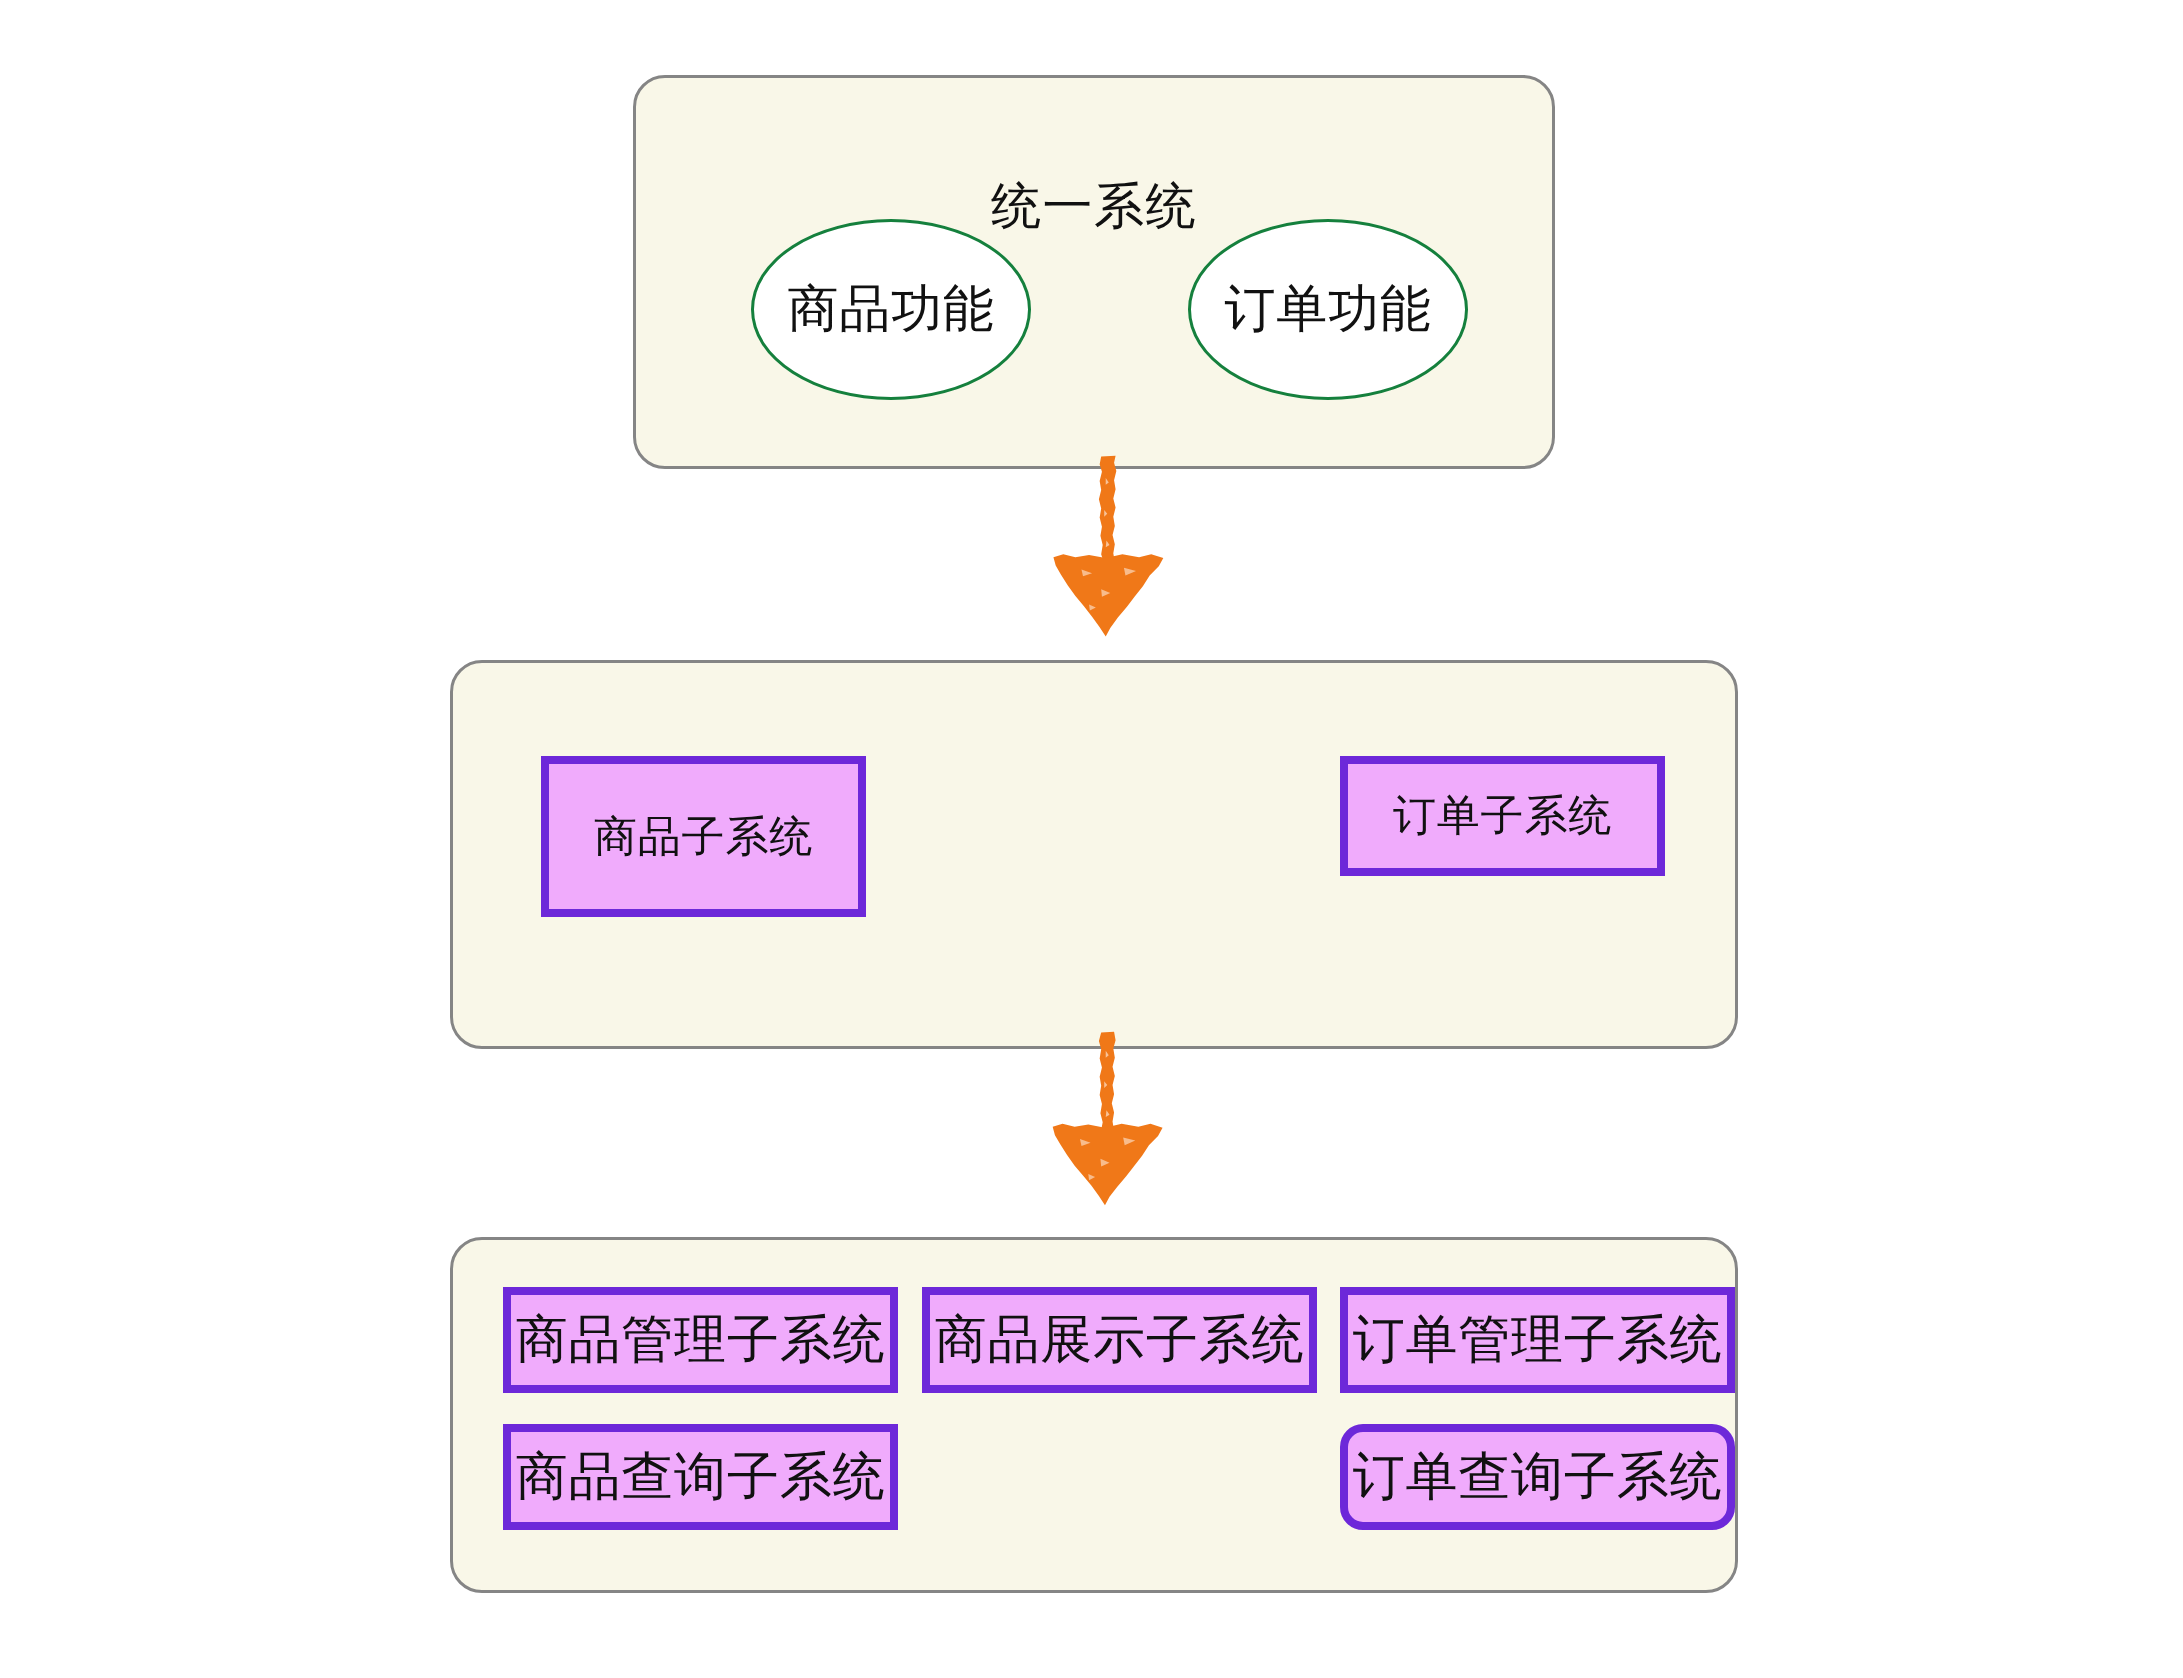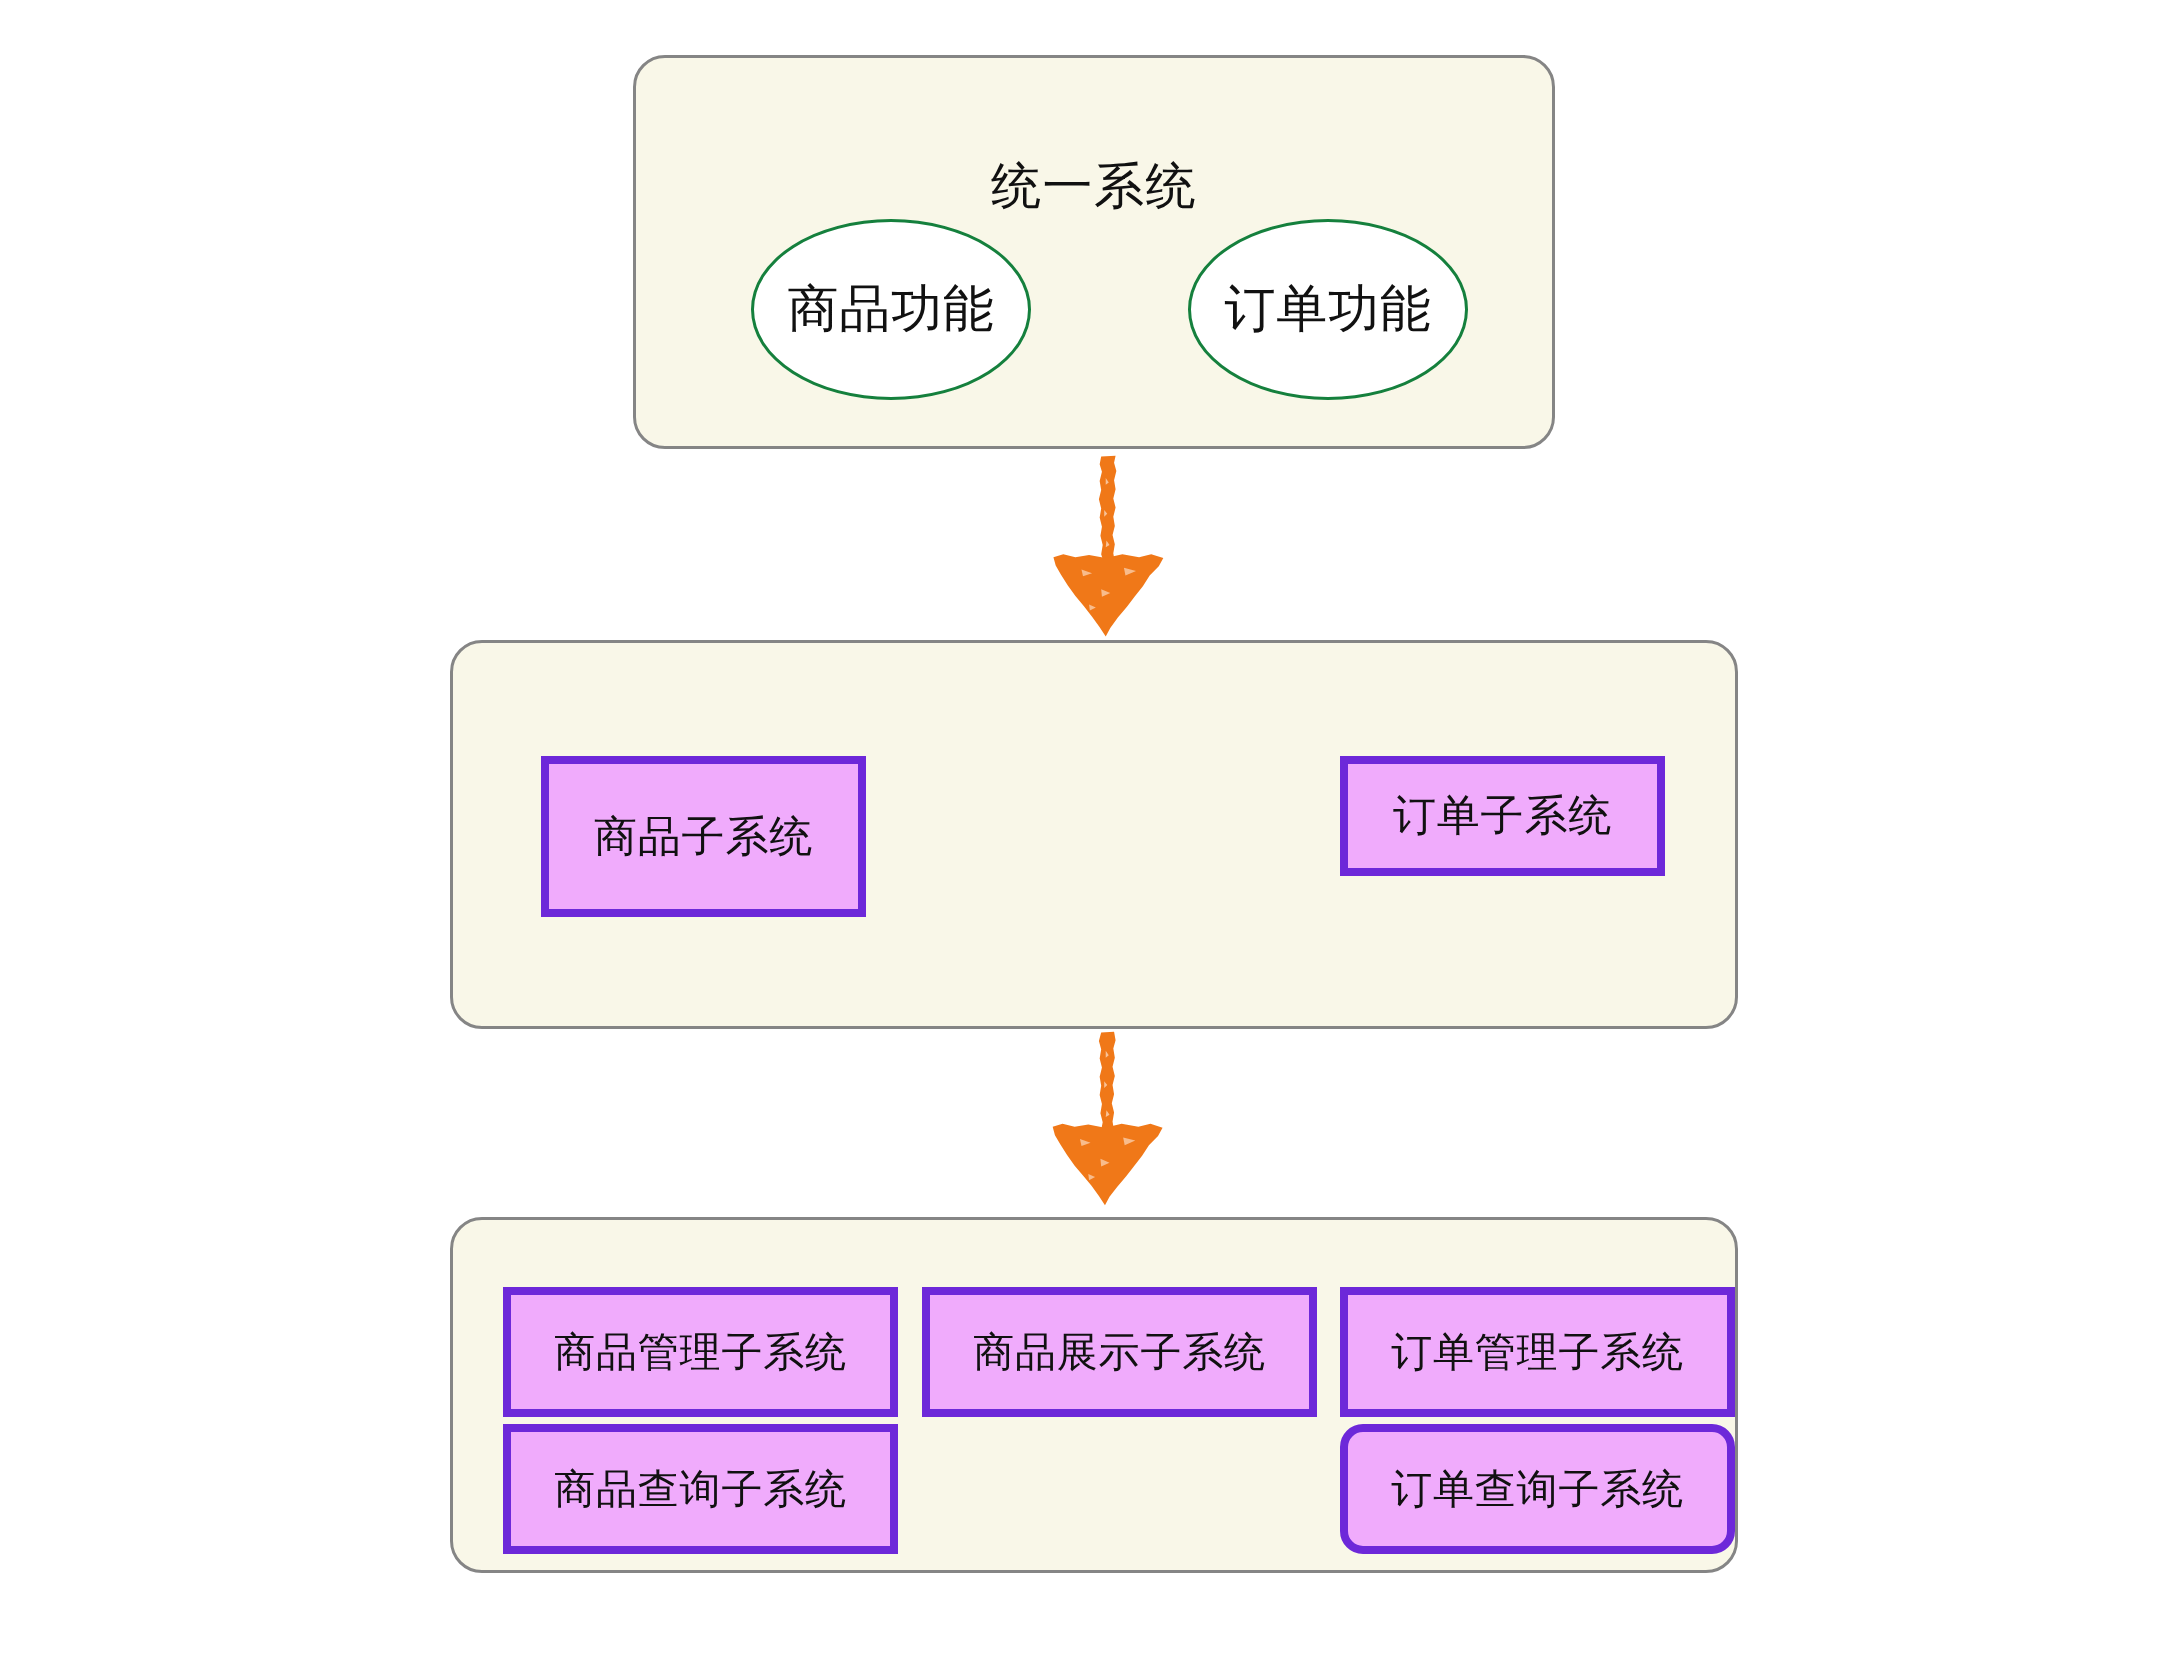--- a/index.html
+++ b/index.html
@@ -24,20 +24,21 @@
     height: 1678px;
   }
 
   
   .group-box {
     position: absolute;
     background: #f9f7e8;
     border: 3.8px solid #858585;
     border-radius: 32px;
     box-sizing: border-box;
+    margin-top: 20px;
   }
 
   #box-unified  { left: 633px;  top: 55px;   width: 922px; height: 394px; }
   #box-subsys   { left: 450px;  top: 640px;  width: 1288px; height: 389px; }
   #box-leafsys  { left: 450px;  top: 1217px; width: 1288px; height: 356px; }
 
   
   .group-title {
     position: absolute;
     left: 0;
@@ -83,21 +84,21 @@
     letter-spacing: 0.8px;
     white-space: nowrap;
     font-family: Liberation Serif, serif;
   }
 
   
   #rect-goods-sub { left: 541px;  top: 756px; width: 325px; height: 161px; }
   #rect-order-sub { left: 1340px; top: 756px; width: 325px; height: 120px; }
 
   
-  .leaf { width: 395px; height: 130px; font-size: 41px; }
+  .leaf { width: 395px; height: 106px; font-size: 52px; }
   #leaf-0 { left: 503px;  top: 1287px; }
   #leaf-1 { left: 922px; top: 1287px; }
   #leaf-2 { left: 1340px; top: 1287px; }
   #leaf-3 { left: 503px;  top: 1424px; }
   #leaf-4 { left: 922px; top: 1424px; }
   #leaf-5 { left: 1340px; top: 1424px; border-radius: 23px; }
 
   
   .flow-arrow {
     position: absolute;

